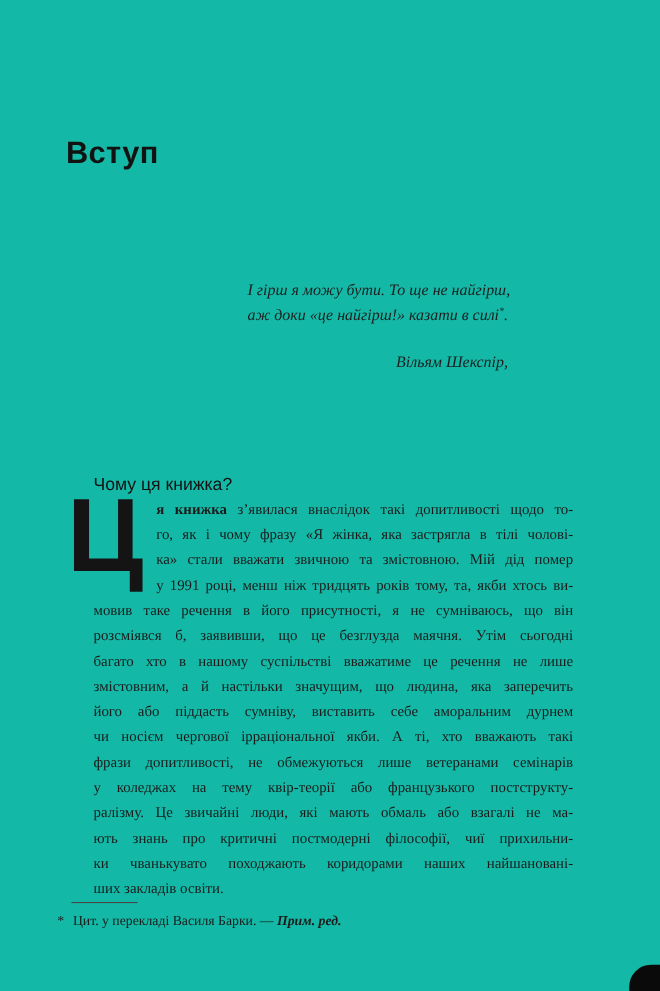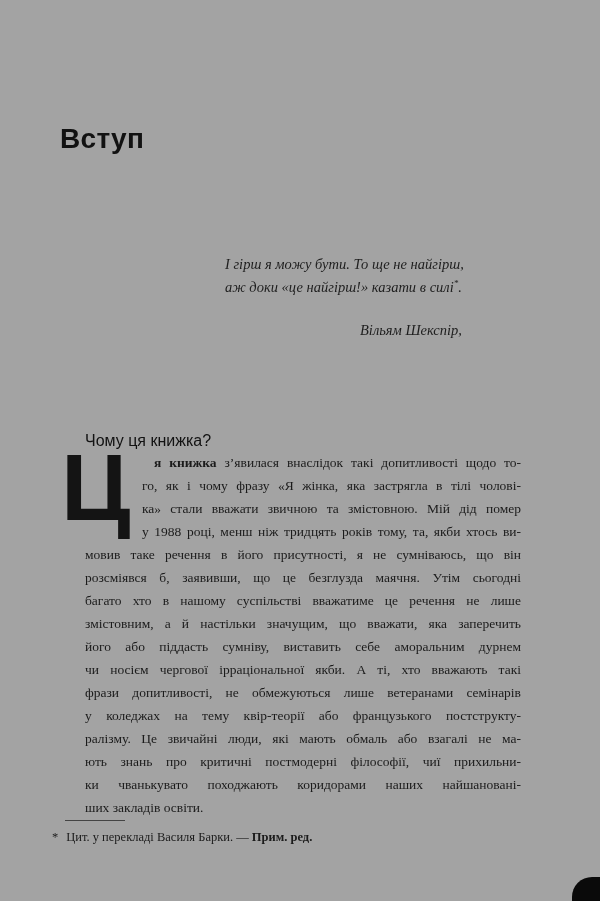--- a/index.html
+++ b/index.html
@@ -1,20 +1,20 @@
 <!DOCTYPE html>
 <html><head>
 <meta charset="utf-8">
 <style>
   html, body { margin: 0; padding: 0; background: #e9e9e9; }
   .page {
     position: relative;
     width: 600px;
     height: 901px;
-    background: #a3a3a3;
+    background: #14b8a6;
     overflow: hidden;
     font-family: "Liberation Serif", serif;
     color: #1b1b1b;
   }
 
   .chapter-title {
     position: absolute;
     left: 60px;
     top: 104px;
     font-family: "Liberation Sans", sans-serif;
@@ -88,41 +88,42 @@
     height: 23px;
     overflow: hidden;
     text-align: justify;
     text-align-last: justify;
   }
   .paragraph .pline.indent { margin-left: 57px; }
   .paragraph .pline.last {
     text-align: center;
     text-align-last: left;
   }
-  .paragraph .bold-lead { font-weight: bold; margin-left: 12px; }
+  .paragraph .bold-lead { font-weight: bold; }
 
   .footnote-rule {
     position: absolute;
     left: 65px;
     top: 820px;
     width: 60px;
     height: 0;
     border-top: 1px solid #444;
   }
   .footnote {
     position: absolute;
     left: 52px;
     top: 828px;
     width: 460px;
     font-size: 12.5px;
     line-height: 18px;
     color: #1b1b1b;
   }
   .footnote .marker { margin-right: 8px; }
   .footnote .src {
+    font-style: italic;
     font-weight: 600;
   }
 
   .page-corner-mark {
     position: absolute;
     right: 0;
     bottom: 0;
     width: 28px;
     height: 24px;
     background: #0a0a0a;
@@ -146,25 +147,25 @@
   </div>
 
   <h2 class="section-heading">Чому ця книжка?</h2>
 
   <div class="dropcap">Ц</div>
 
   <div class="paragraph">
     <span class="pline indent"><span class="bold-lead">я книжка</span><span> з’явилася внаслідок такі допитливості щодо то-</span></span>
     <span class="pline indent">го, як і чому фразу «Я жінка, яка застрягла в тілі чолові-</span>
     <span class="pline indent">ка» стали вважати звичною та змістовною. Мій дід помер</span>
-    <span class="pline indent">у 1988 році, менш ніж тридцять років тому, та, якби хтось ви-</span>
+    <span class="pline indent">у 1991 році, менш ніж тридцять років тому, та, якби хтось ви-</span>
     <span class="pline">мовив таке речення в його присутності, я не сумніваюсь, що він</span>
     <span class="pline">розсміявся б, заявивши, що це безглузда маячня. Утім сьогодні</span>
     <span class="pline">багато хто в нашому суспільстві вважатиме це речення не лише</span>
-    <span class="pline">змістовним, а й настільки значущим, що вважати, яка заперечить</span>
+    <span class="pline">змістовним, а й настільки значущим, що людина, яка заперечить</span>
     <span class="pline">його або піддасть сумніву, виставить себе аморальним дурнем</span>
     <span class="pline">чи носієм чергової ірраціональної якби. А ті, хто вважають такі</span>
     <span class="pline">фрази допитливості, не обмежуються лише ветеранами семінарів</span>
     <span class="pline">у коледжах на тему квір-теорії або французького постструкту-</span>
     <span class="pline">ралізму. Це звичайні люди, які мають обмаль або взагалі не ма-</span>
     <span class="pline">ють знань про критичні постмодерні філософії, чиї прихильни-</span>
     <span class="pline">ки чванькувато походжають коридорами наших найшановані-</span>
     <span class="pline last">ших закладів освіти.</span>
   </div>
 

